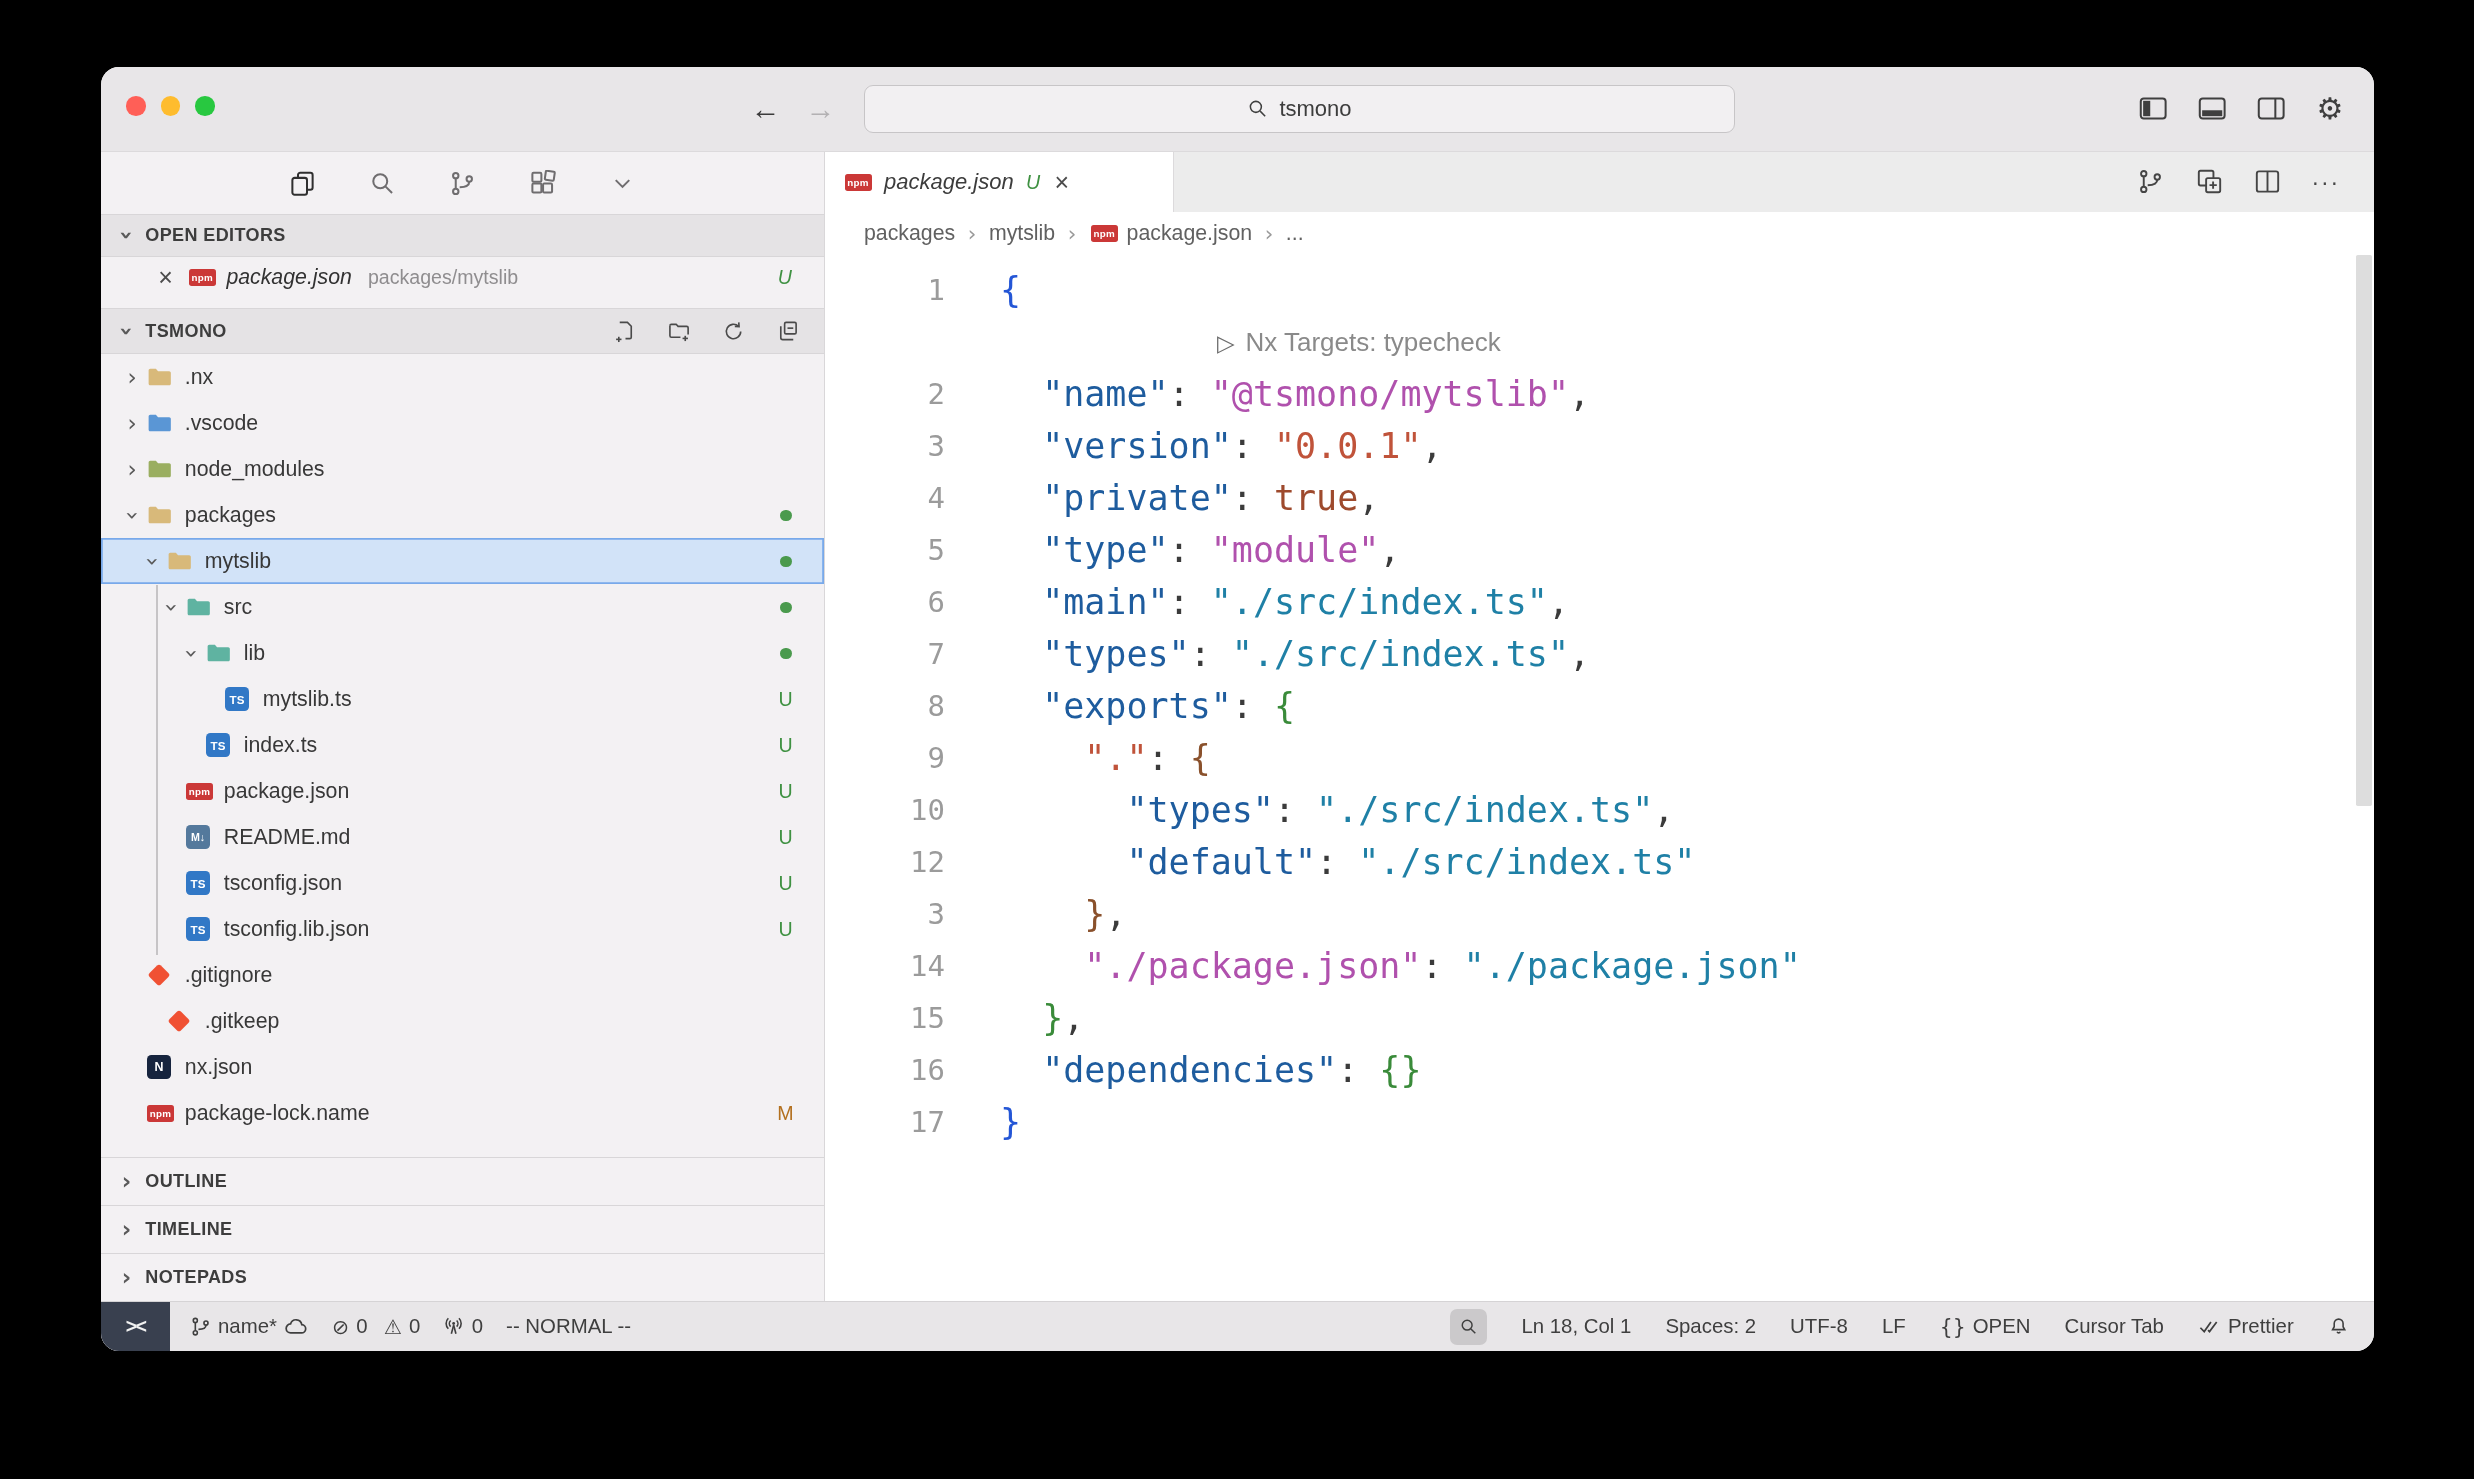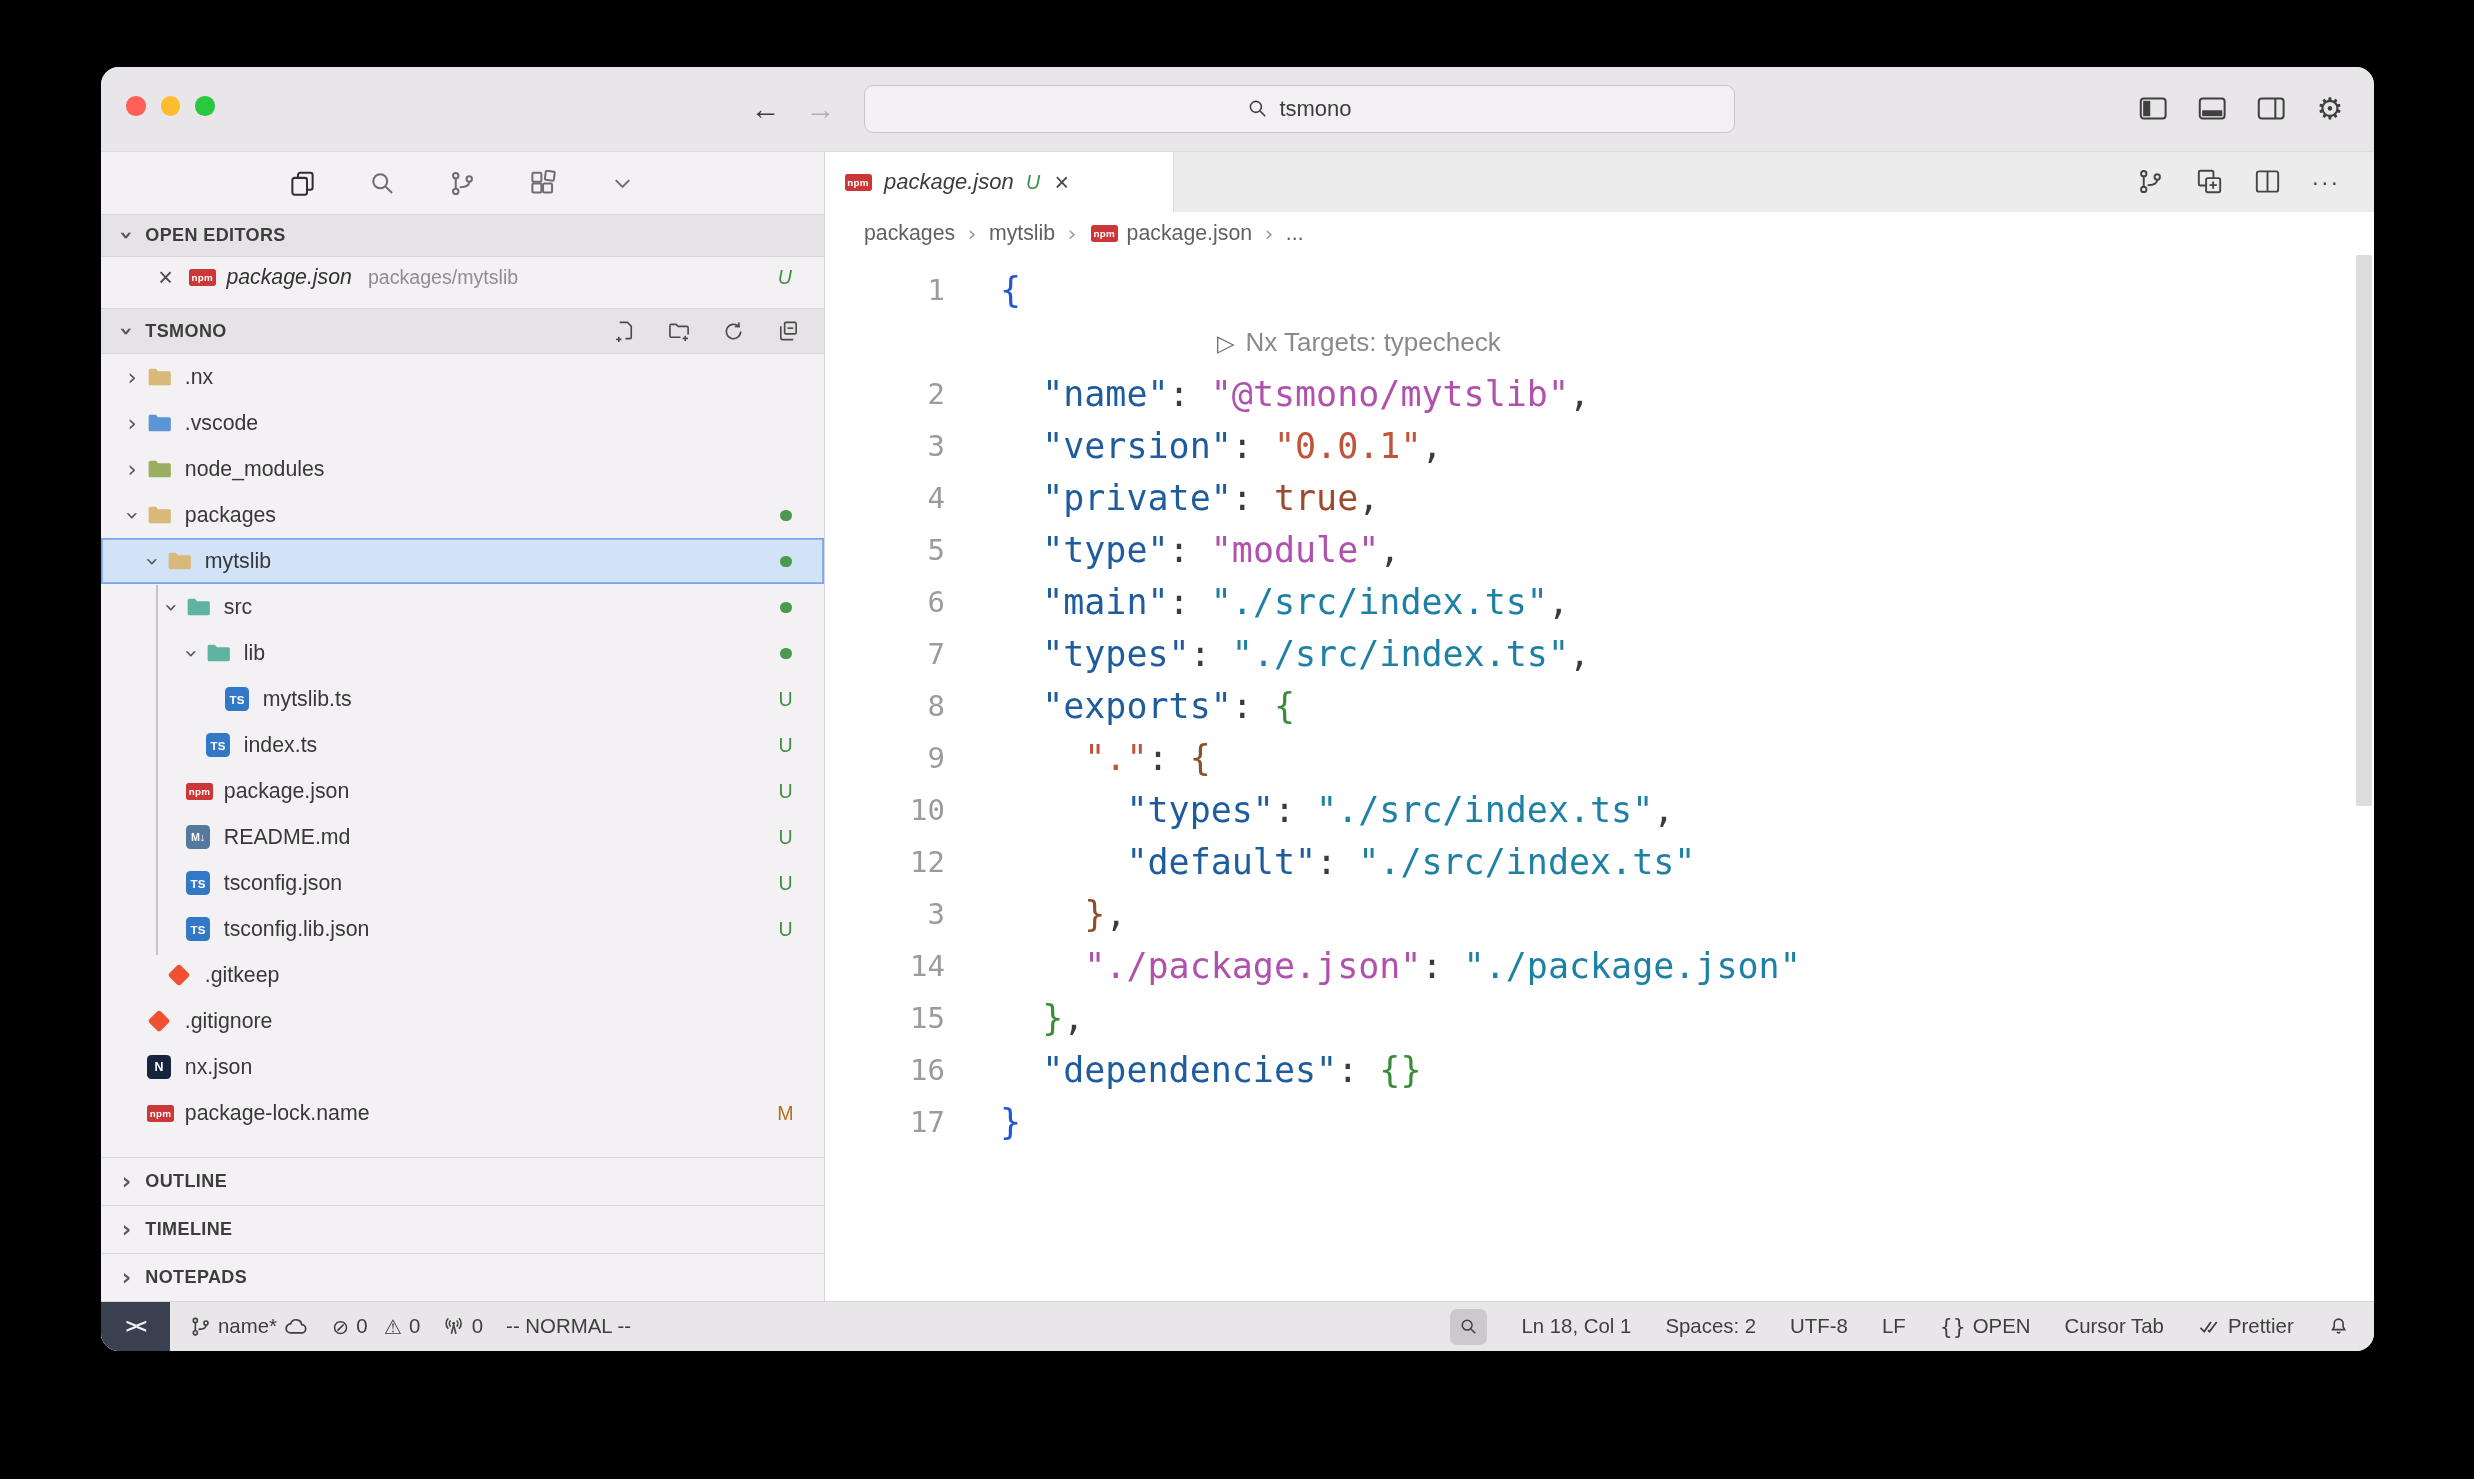--- a/index.html
+++ b/index.html
@@ -344,33 +344,33 @@
             <span class="tb u">U</span>
           </div>
           <div class="tree-row" style="padding-left: 55px;">
             <span class="tw"></span>
     <span class="ti">
               <span class="fi-ts">TS</span>
             </span>
     <span class="tl">tsconfig.lib.json</span>
             <span class="tb u">U</span>
           </div>
+          <div class="tree-row" style="padding-left: 16px;">
+            <span class="tw"></span>
+    <span class="ti">
+              <span class="fi-git"></span>
+            </span>
+    <span class="tl">.gitignore</span>
+          </div>
           <div class="tree-row" style="padding-left: 36px;">
             <span class="tw"></span>
     <span class="ti">
               <span class="fi-git"></span>
             </span>
     <span class="tl">.gitkeep</span>
-          </div>
-          <div class="tree-row" style="padding-left: 16px;">
-            <span class="tw"></span>
-    <span class="ti">
-              <span class="fi-git"></span>
-            </span>
-    <span class="tl">.gitignore</span>
           </div>
           <div class="tree-row" style="padding-left: 16px;">
             <span class="tw"></span>
     <span class="ti">
               <span class="fi-nx">N</span>
             </span>
     <span class="tl">nx.json</span>
           </div>
           <div class="tree-row" style="padding-left: 16px;">
             <span class="tw"></span>

